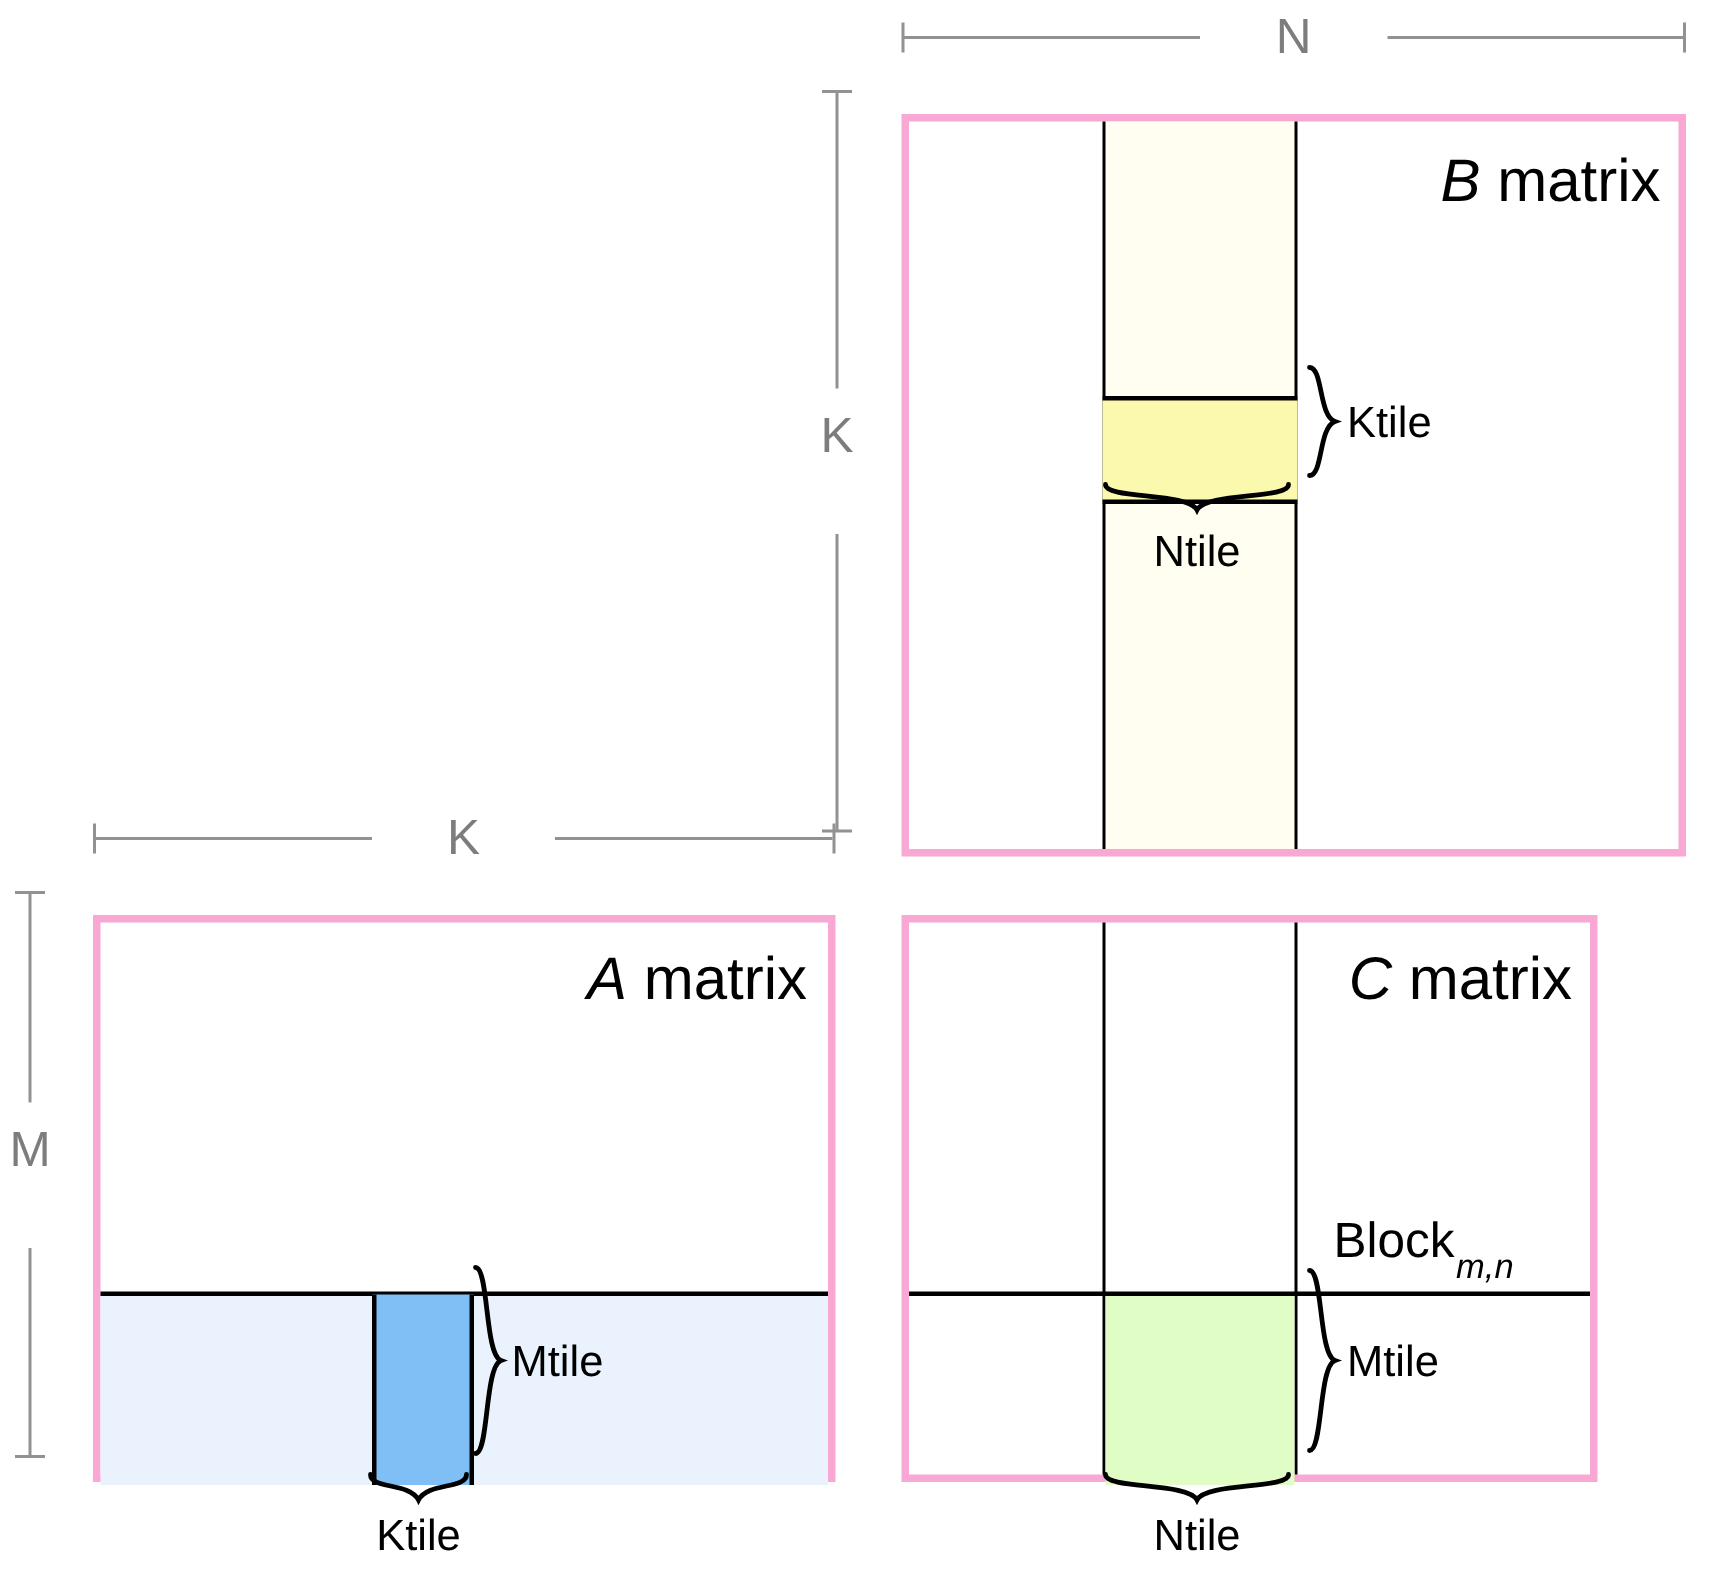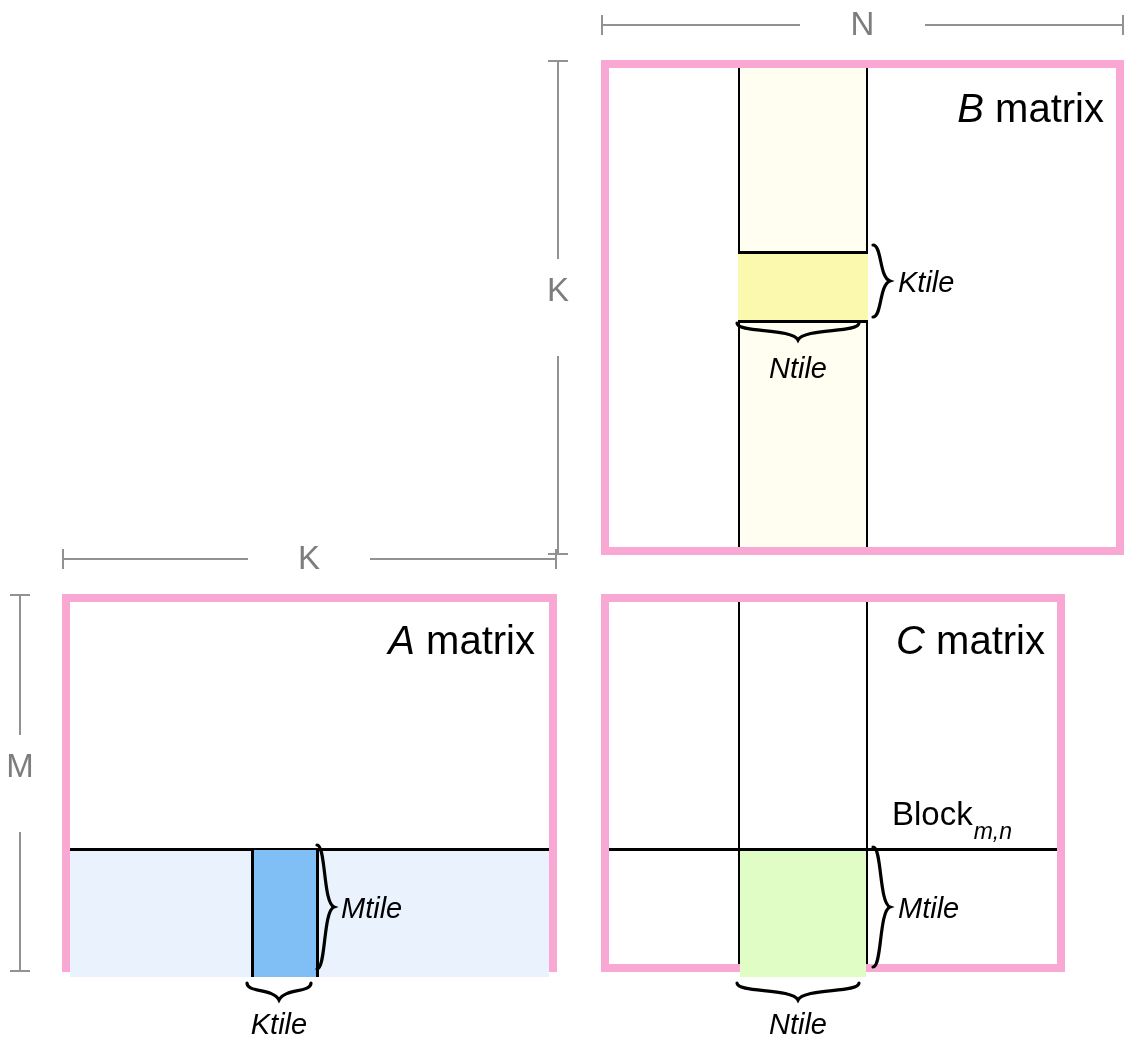--- a/index.html
+++ b/index.html
@@ -14,23 +14,24 @@
     position: relative;
     width: 1140px;
     height: 1050px;
     background: #ffffff;
     overflow: hidden;
   }
 
   
   .matrix-box {
     position: absolute;
-    border: 8px solid #f9a8d4;
+    border: 5px solid #f9a8d4;
     box-sizing: border-box;
     background: #ffffff;
+    margin-top: 16px;
   }
   .matrix-title {
     position: absolute;
     font-size: 40px;
     color: #000000;
     white-space: nowrap;
     letter-spacing: 0px;
   }
   .matrix-title .var {
     font-style: italic;
@@ -116,21 +117,20 @@
     font-family: "DejaVu Sans", sans-serif;
     line-height: 1;
     transform-origin: center center;
   }
   .brace-r svg { display: block; }
   .brace-u svg { display: block; }
 
   .tile-label {
     position: absolute;
     font-size: 29px;
-    font-style: italic;
     color: #000000;
     white-space: nowrap;
   }
   .tile-label.centered {
     text-align: center;
   }
 
   .block-label {
     position: absolute;
     font-size: 33px;

